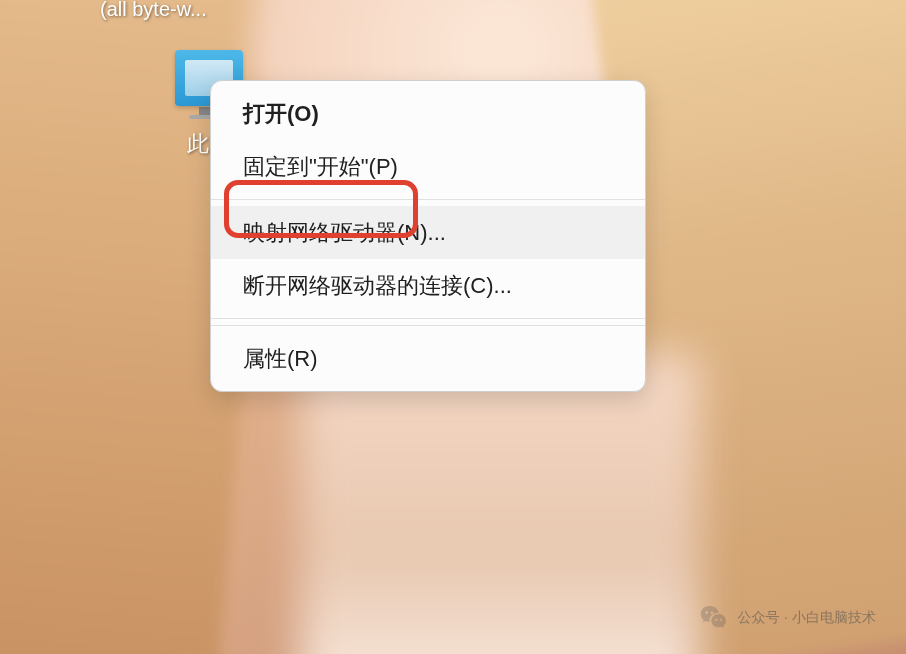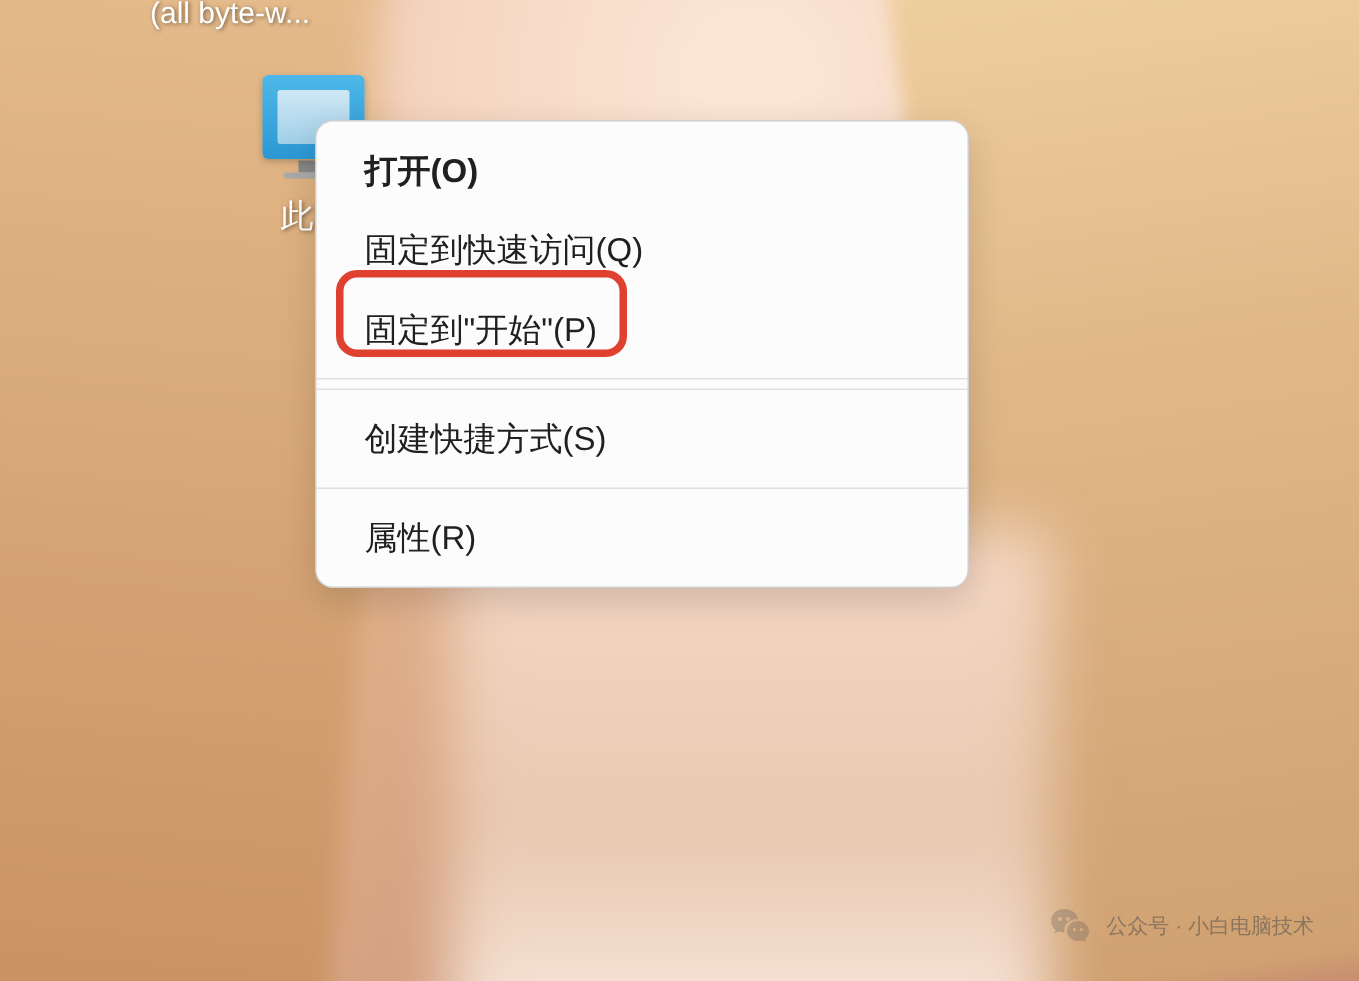--- a/index.html
+++ b/index.html
@@ -219,25 +219,25 @@
 
 <div class="desktop-icon">
   <div class="icon-image"></div>
   <div class="icon-stand"></div>
   <div class="icon-base"></div>
   <div class="icon-label">此电</div>
 </div>
 
 <div class="context-menu">
   <div class="menu-item bold">打开(O)</div>
-  <div class="menu-item">固定到快速访问(Q)</div>
   <div class="menu-item">固定到"开始"(P)</div>
   <div class="menu-separator"></div>
+  <div class="menu-item hovered">映射网络驱动器(N)...</div>
+  <div class="menu-item">断开网络驱动器的连接(C)...</div>
   <div class="menu-separator"></div>
-  <div class="menu-item">创建快捷方式(S)</div>
   <div class="menu-separator"></div>
   <div class="menu-item">属性(R)</div>
 </div>
 
 <div class="highlight-box"></div>
 
 <div class="watermark">
   <span class="wechat-icon">
     <svg viewBox="0 0 24 24" fill="currentColor">
       <path d="M8.5 3C4.9 3 2 5.7 2 9c0 1.8.9 3.4 2.3 4.5l-.6 1.8 2-1c.9.3 1.8.5 2.8.5h.3c-.1-.4-.2-.9-.2-1.3 0-3 2.9-5.5 6.5-5.5h.4C14.9 4.9 12 3 8.5 3zm-2 4c.6 0 1 .4 1 1s-.4 1-1 1-1-.4-1-1 .4-1 1-1zm4 0c.6 0 1 .4 1 1s-.4 1-1 1-1-.4-1-1 .4-1 1-1z"></path>

